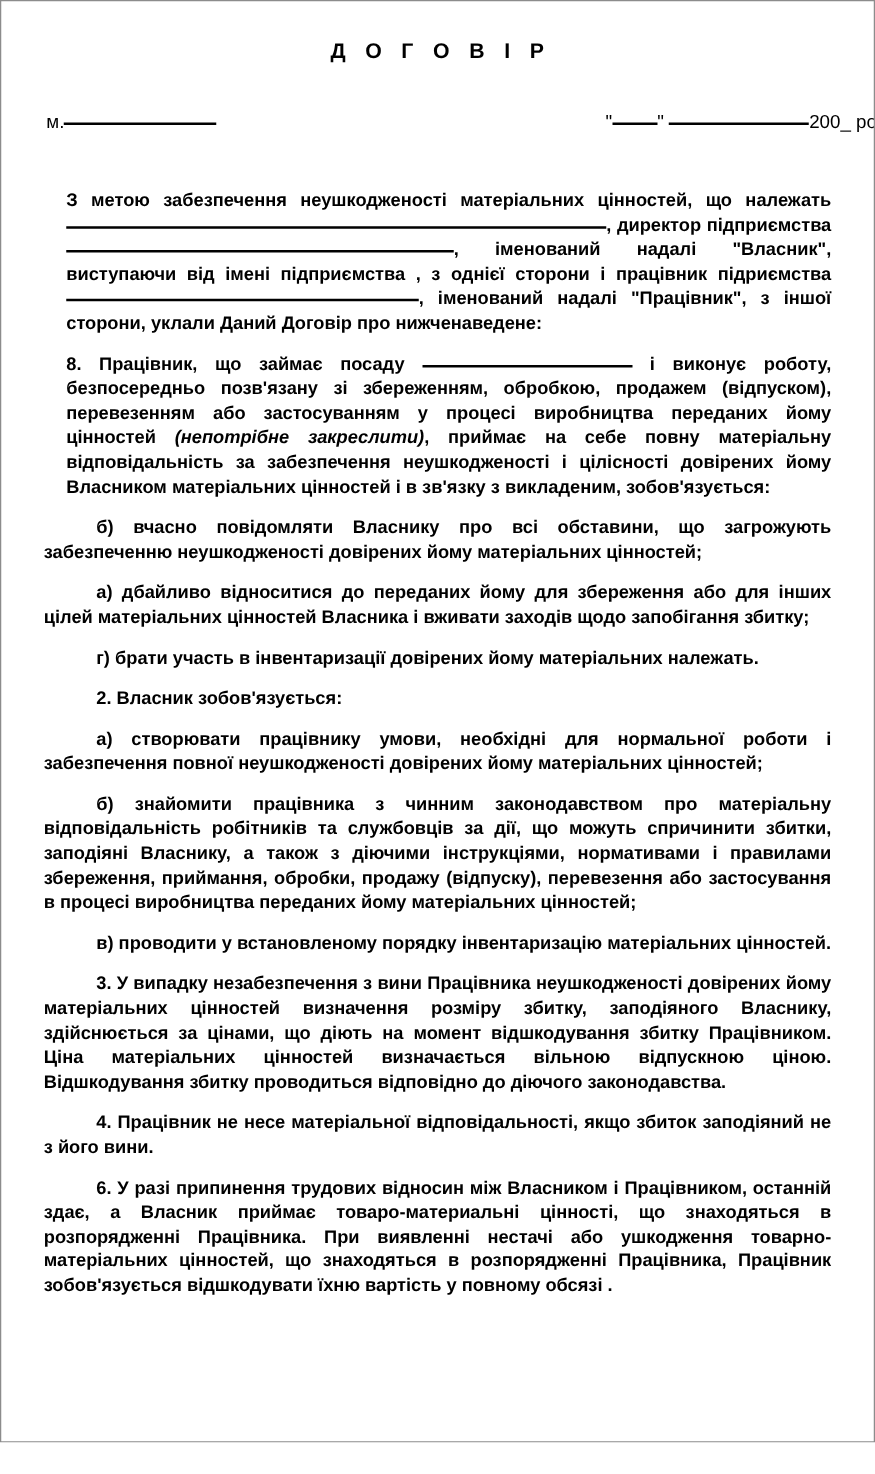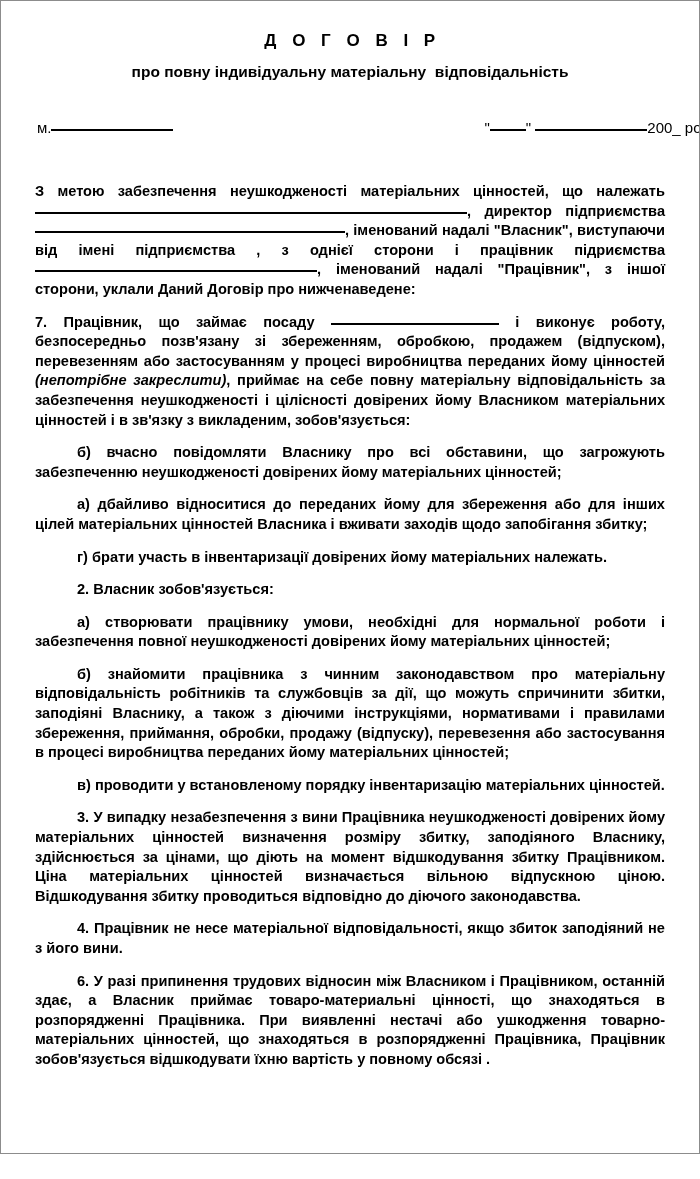--- a/index.html
+++ b/index.html
@@ -73,21 +73,21 @@
     line-height: 19.6px;
   }
   p.para {
     margin: 0 0 13px 0;
     text-align: justify;
     text-justify: inter-word;
     font-weight: bold;
     text-indent: 42px;
     hyphens: none;
   }
-  p.para.noindent { text-indent: 0; }
+  p.para.noindent { text-indent: 0; margin-left: 18px; }
   .lead-in {
     text-indent: 42px;
   }
   .em {
     font-style: italic;
     font-weight: bold;
   }
   .fill {
     display: inline-block;
     border-bottom: 2px solid #000;
@@ -99,39 +99,38 @@
   .fill-post { width: 168px; }
 </style>
 </head>
 <body>
 
 <div class="page">
   <div class="inner">
 
     <div class="doc-title">Д О Г О В І Р</div>
 
-    <div class="doc-subtitle">про повну індивідуальну матеріальну  відповідальність</div>
 
     <div class="meta-row">
       <span class="meta-city"><span>м.</span><span class="rule rule-city"></span></span>
 
       <span class="meta-date"><span>"</span><span class="rule rule-quote"></span><span>"</span> <span class="rule rule-month"></span><span>200_ року</span></span>
     </div>
 
     <div class="body">
 
       <p class="para noindent"><span class="lead-in">З метою забезпечення неушкодженості матеріальних цінностей, що належать</span><span class="fill fill-a"></span><span>,          директор</span>
         <span>підприємства</span>
         <span class="fill fill-b"></span><span>,  іменований</span>
         <span>надалі "Власник", виступаючи від імені підприємства , з однієї сторони  і працівник</span>
         <span>підриємства</span>
         <span class="fill fill-c"></span><span>,      іменований      надалі</span>
         <span>"Працівник",  з іншої сторони,  уклали Даний Договір про нижченаведене:</span></p>
 
-      <p class="para noindent"><span class="lead-in">7. Працівник, що займає  посаду</span> <span class="fill fill-post"></span><span> і виконує роботу,</span>
+      <p class="para noindent"><span class="lead-in">8. Працівник, що займає  посаду</span> <span class="fill fill-post"></span><span> і виконує роботу,</span>
         <span>безпосередньо позв'язану  зі  збереженням, обробкою,  продажем  (відпуском), перевезенням або  застосуванням у процесі виробництва  переданих йому цінностей </span><span class="em">(непотрібне  закреслити)</span><span>,  приймає на  себе повну матеріальну відповідальність за забезпечення неушкодженості і цілісності довірених  йому Власником  матеріальних цінностей і в зв'язку з викладеним, зобов'язується:</span></p>
 
       <p class="para">б)  вчасно  повідомляти  Власнику  про  всі  обставини,  що  загрожують забезпеченню неушкодженості довірених йому  матеріальних цінностей;</p>
       <p class="para">а) дбайливо відноситися  до переданих йому для  збереження або для інших цілей  матеріальних  цінностей  Власника і вживати заходів щодо запобігання збитку;</p>
       <p class="para">г) брати участь  в  інвентаризації довірених йому матеріальних належать.</p>
 
       <p class="para">2. Власник зобов'язується:</p>
       <p class="para">а) створювати працівнику умови,   необхідні для    нормальної роботи  і забезпечення повної неушкодженості довірених йому матеріальних цінностей;</p>
       <p class="para">б)  знайомити  працівника  з   чинним  законодавством  про  матеріальну відповідальність робітників та службовців за дії, що можуть спричинити збитки, заподіяні  Власнику, а також з діючими інструкціями, нормативами і правилами збереження,  приймання,  обробки,  продажу    (відпуску),  перевезення  або застосування  в процесі виробництва  переданих йому матеріальних цінностей;</p>
       <p class="para">в)  проводити       у встановленому  порядку  інвентаризацію  матеріальних цінностей.</p>

